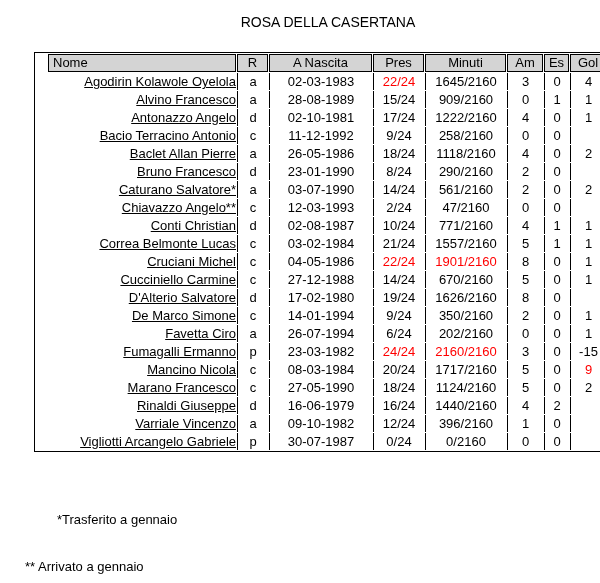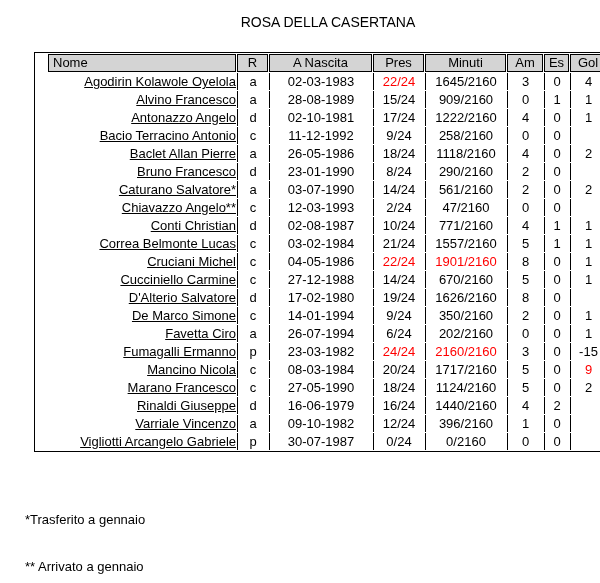--- a/index.html
+++ b/index.html
@@ -60,21 +60,21 @@
     padding-left: 4px;
     border-left: none;
     text-decoration: underline;
   }
   .red { color: var(--highlight-red, #ff0000); }
   .footnote {
     position: absolute;
     left: 25px;
     font-size: 13px;
   }
-  .footnote-1 { top: 512px; }
+  .footnote-1 { top: 512px; margin-left: 32px; }
   .footnote-2 { top: 543px; margin-top: 16px; }
 </style>
 </head>
 <body>
 
 <div class="title">ROSA DELLA CASERTANA</div>
 
 <table class="roster">
   <colgroup>
     <col style="width:188px">

